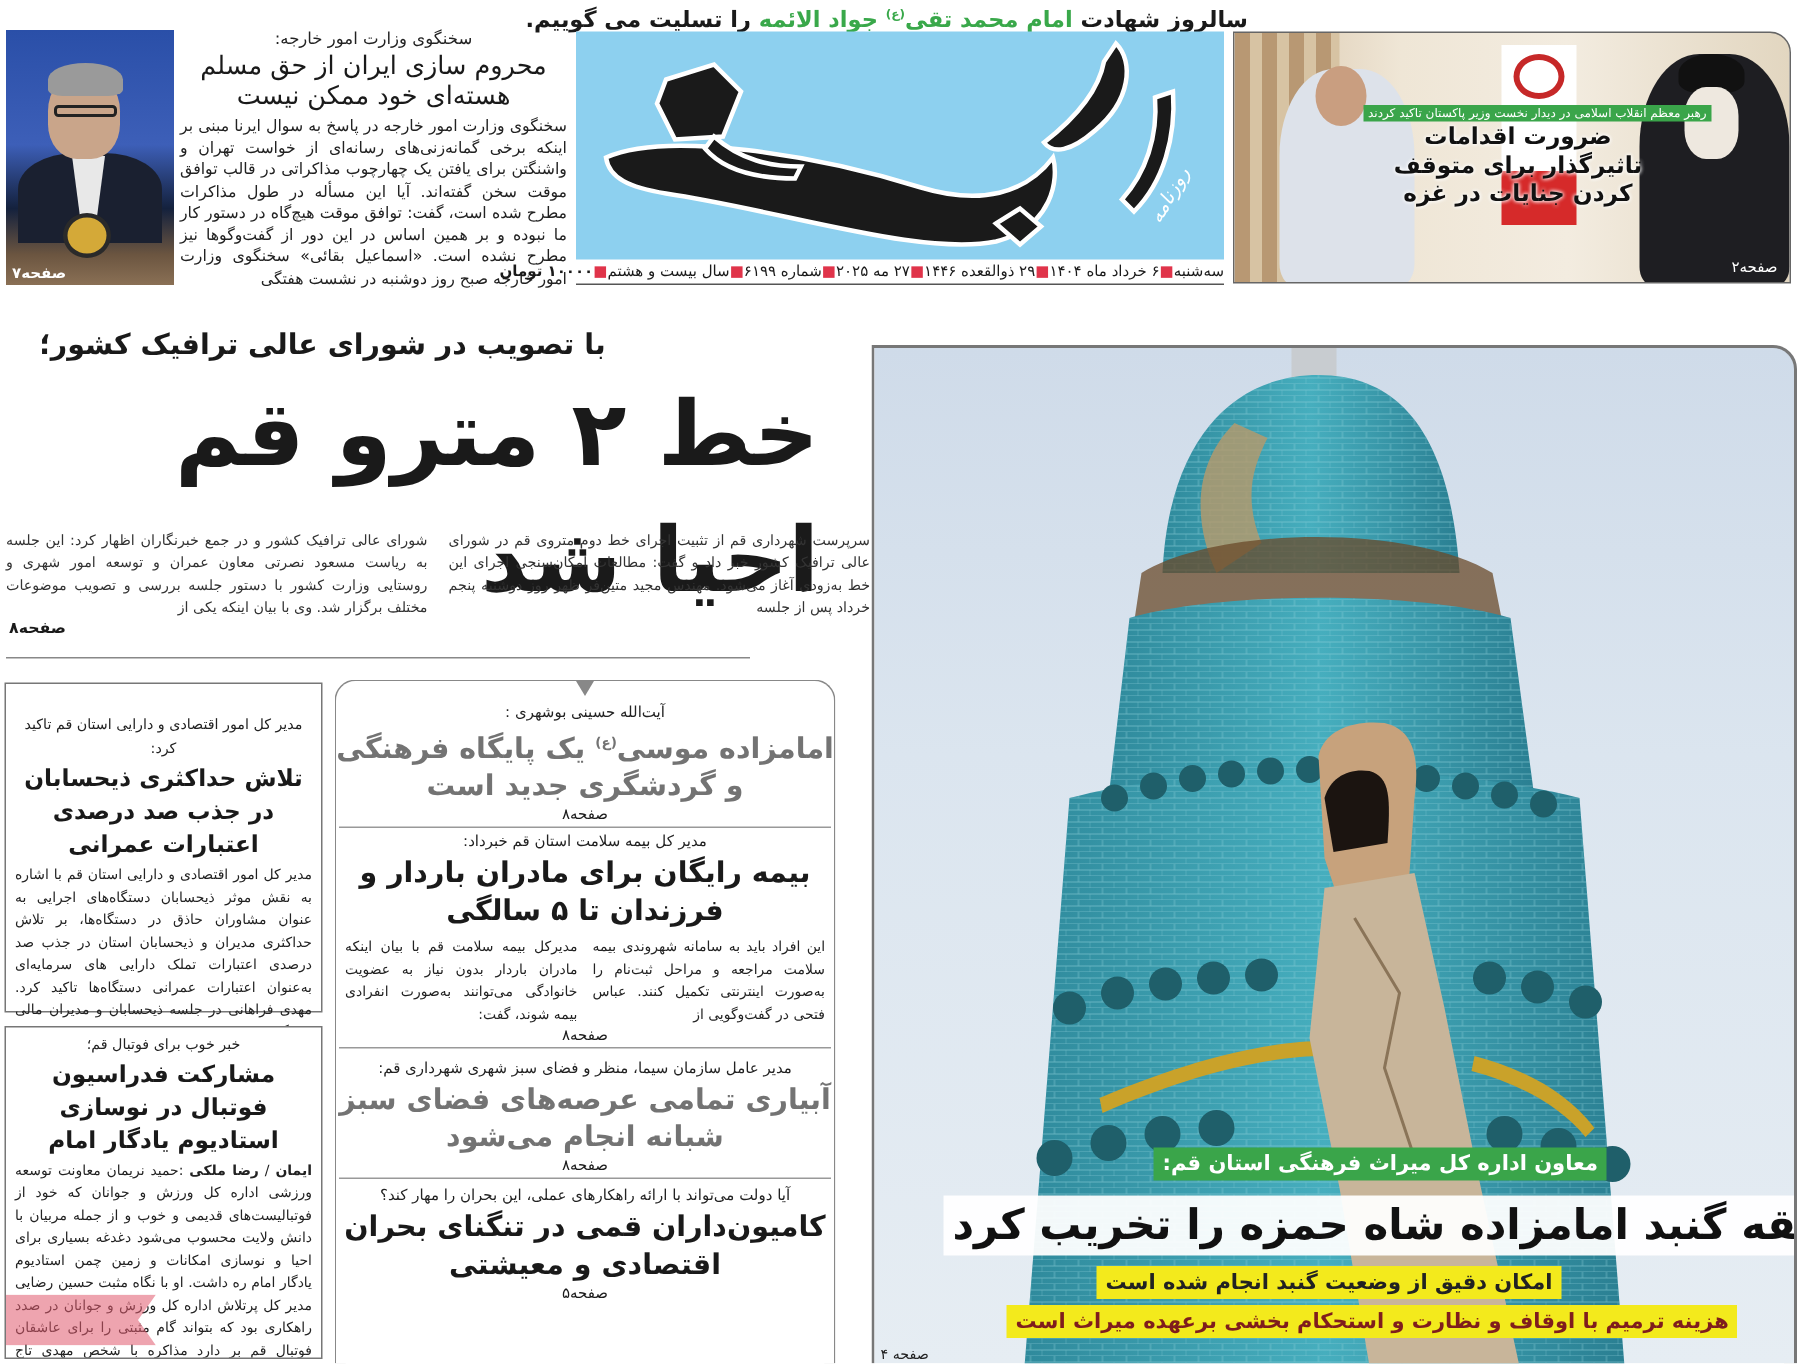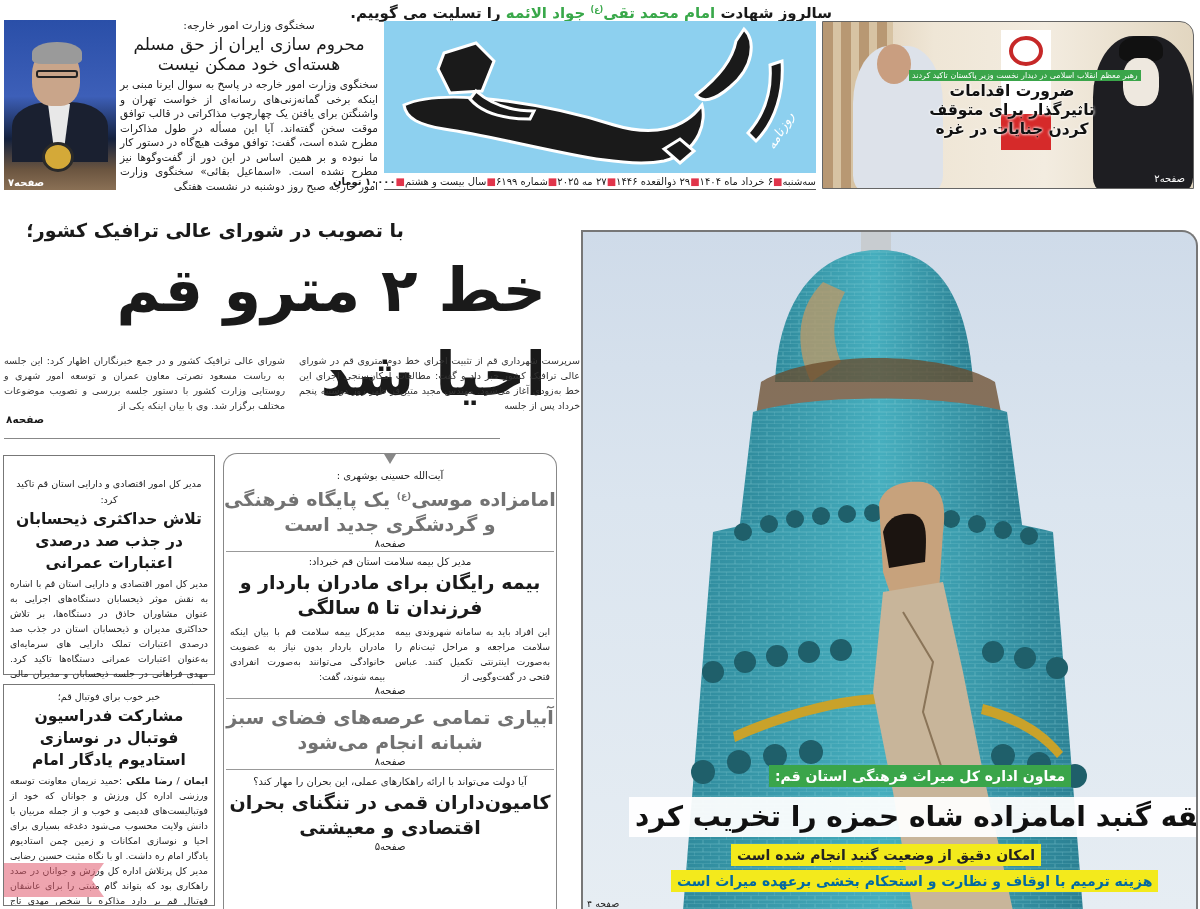--- a/index.html
+++ b/index.html
@@ -80,21 +80,21 @@
   .m-cols { display: flex; gap: 10px; font-size: 9.3px; line-height: 15px; padding: 4px 6px 0; text-align: justify; color: #222; }
   .m-cols .col { flex: 1; }
   sup.ali { font-size: 9px; }
 
   
   .photo { top: 230px; left: 581px; width: 617px; height: 679px; border: 2px solid #777; border-bottom: none; border-radius: 0 16px 0 0; overflow: hidden; background: linear-gradient(180deg,#cfdbe9 0%,#dbe5ef 40%,#e6edf3 100%); }
   .photo svg { position: absolute; top: 0; left: 0; }
   .ph-kicker { position: absolute; top: 533px; left: 186px; background: #3aa54a; color: #fff; font-size: 14px; font-weight: bold; line-height: 22px; padding: 0 6px; white-space: nowrap; }
   .ph-title { position: absolute; top: 565px; left: 46px; background: rgba(255,255,255,0.94); font-size: 28px; font-weight: 900; line-height: 40px; padding: 0 6px; white-space: nowrap; color: #111; }
   .ph-sub1 { position: absolute; top: 612px; left: 148px; background: #f3ea1c; font-size: 14px; font-weight: bold; line-height: 22px; padding: 0 6px; white-space: nowrap; color: #222; }
-  .ph-sub2 { position: absolute; top: 638px; left: 88px; background: #f3ea1c; font-size: 14px; font-weight: bold; line-height: 22px; padding: 0 6px; white-space: nowrap; color: #0369a1; }
+  .ph-sub2 { position: absolute; top: 638px; left: 88px; background: #f3ea1c; font-size: 14px; font-weight: bold; line-height: 22px; padding: 0 6px; white-space: nowrap; color: #7f1d1d; }
   .ph-pg { position: absolute; bottom: 0; left: 4px; font-size: 9.5px; color: #222; }
 </style>
 </head>
 <body>
 
 <div class="abs top-banner">
   <span>سالروز شهادت</span>
   <span class="hl">امام محمد تقی</span><sup>(ع)</sup>
   <span class="hl">جواد الائمه</span>
   <span>را تسلیت می گوییم.</span>
@@ -194,20 +194,21 @@
     <div class="m-kicker">مدیر کل بیمه سلامت استان قم خبرداد:</div>
     <div class="m-title">بیمه رایگان برای مادران باردار و فرزندان تا ۵ سالگی</div>
     <div class="m-cols">
       <div class="col">این افراد باید به سامانه شهروندی بیمه سلامت مراجعه و مراحل ثبت‌نام را به‌صورت اینترنتی تکمیل کنند. عباس فتحی در گفت‌وگویی از</div>
       <div class="col">مدیرکل بیمه سلامت قم با بیان اینکه مادران باردار بدون نیاز به عضویت خانوادگی می‌توانند به‌صورت انفرادی بیمه شوند، گفت:</div>
     </div>
     <div class="m-pg">صفحه۸</div>
   </div>
   <div class="m-rule"></div>
   <div style="padding-top:6px">
+    <div class="m-kicker">مدیر عامل سازمان سیما، منظر و فضای سبز شهری شهرداری قم:</div>
     <div class="m-title grey">آبیاری تمامی عرصه‌های فضای سبز شبانه انجام می‌شود</div>
     <div class="m-pg">صفحه۸</div>
   </div>
   <div class="m-rule"></div>
   <div style="padding-top:4px">
     <div class="m-kicker">آیا دولت می‌تواند با ارائه راهکارهای عملی، این بحران را مهار کند؟</div>
     <div class="m-title">کامیون‌داران قمی در تنگنای بحران اقتصادی و معیشتی</div>
     <div class="m-pg">صفحه۵</div>
   </div>
 </div>

